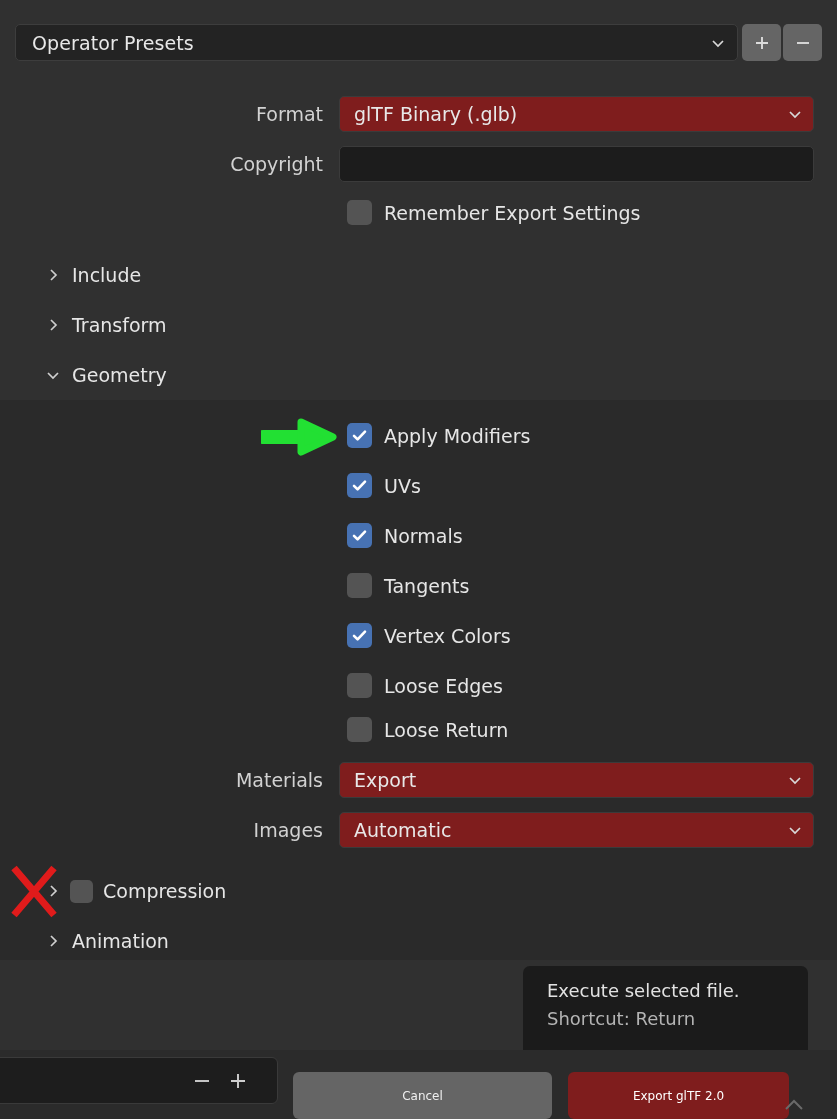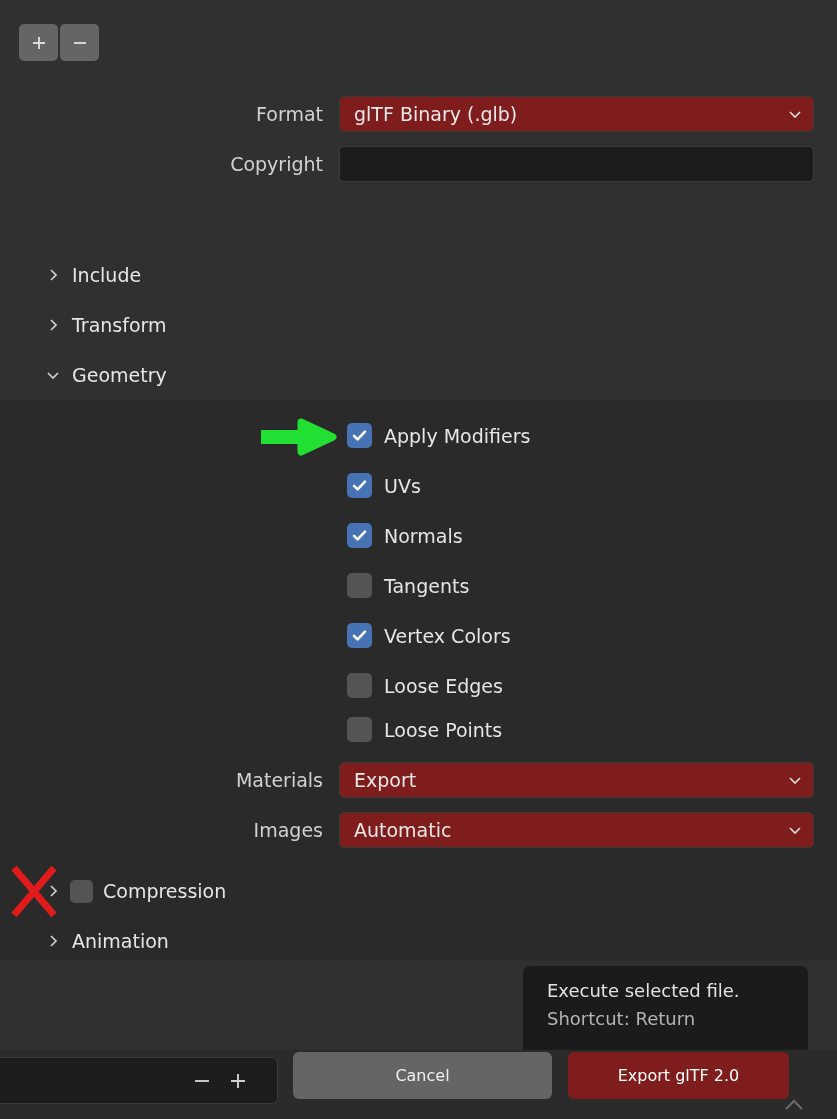--- a/index.html
+++ b/index.html
@@ -145,39 +145,45 @@
     position: absolute;
     left: -10px; top: 7px;
     width: 288px; height: 47px;
     background: #1d1d1d;
     border: 1px solid #3a3a3a;
     border-radius: 6px;
   }
   .stepper .sg { position: absolute; top: 50%; transform: translateY(-50%); width: 22px; height: 22px; }
   .btn {
     position: absolute;
-    top: 2px; height: 47px;
+    top: 22px; height: 47px;
     border-radius: 6px;
     display: flex; align-items: center; justify-content: center;
-    font-size: 16px;
+    font-size: 12px;
   }
   .btn-cancel { left: 293px; width: 259px; background: #656565; color: #f0f0f0; }
   .btn-export { left: 568px; width: 221px; background: #7f1d1d; color: #ffffff; }
   .corner-chev { position: absolute; left: 783px; top: 1098px; width: 22px; height: 14px; }
 
   
   .green-arrow { position: absolute; left: 261px; top: 418px; width: 76px; height: 38px; }
   .red-x { position: absolute; left: 8px; top: 864px; width: 52px; height: 55px; }
 </style>
 </head>
 <body>
 
 <div id="root">
 
   <div class="preset-bar">
+    <div class="preset-field">
+      <span class="ptext">Operator Presets</span>
+      <svg class="chev" viewBox="0 0 14 14">
+        <path d="M2 5 L7 10 L12 5" fill="none" stroke="#d8d8d8" stroke-width="1.7"></path>
+      </svg>
+    </div>
     <div class="pm-btn">
       <svg viewBox="0 0 20 20" width="20" height="20">
         <path d="M10 4 V16 M4 10 H16" stroke="#dcdcdc" stroke-width="1.9"></path>
       </svg>
     </div>
     <div class="pm-btn">
       <svg viewBox="0 0 20 20" width="20" height="20">
         <path d="M4 10 H16" stroke="#dcdcdc" stroke-width="1.9"></path>
       </svg>
     </div>
@@ -193,20 +199,24 @@
     </div>
   </div>
 
   <div class="row" style="top:144px">
     <div class="lbl">Copyright</div>
     <div class="field plain">
       <span class="ftext"></span>
     </div>
   </div>
 
+  <div class="cbrow" style="top:200px">
+    <span class="cb off"></span>
+    <span class="cbtext">Remember Export Settings</span>
+  </div>
 
   <div class="section" style="top:255px">
     <svg class="arrow" viewBox="0 0 14 14">
       <path d="M5 2 L10 7 L5 12" fill="none" stroke="#cfcfcf" stroke-width="1.7"></path>
     </svg>
     <span class="stext">Include</span>
   </div>
 
   <div class="section" style="top:305px">
     <svg class="arrow" viewBox="0 0 14 14">
@@ -265,21 +275,21 @@
     <span class="cbtext">Vertex Colors</span>
   </div>
 
   <div class="cbrow" style="top:673px">
     <span class="cb off"></span>
     <span class="cbtext">Loose Edges</span>
   </div>
 
   <div class="cbrow" style="top:717px">
     <span class="cb off"></span>
-    <span class="cbtext">Loose Points</span>
+    <span class="cbtext">Loose Return</span>
   </div>
 
   <div class="row" style="top:760px">
     <div class="lbl">Materials</div>
     <div class="field">
       <span class="ftext">Export</span>
       <svg class="chev" viewBox="0 0 14 14">
         <path d="M2 5 L7 10 L12 5" fill="none" stroke="#d8d8d8" stroke-width="1.7"></path>
       </svg>
     </div>

